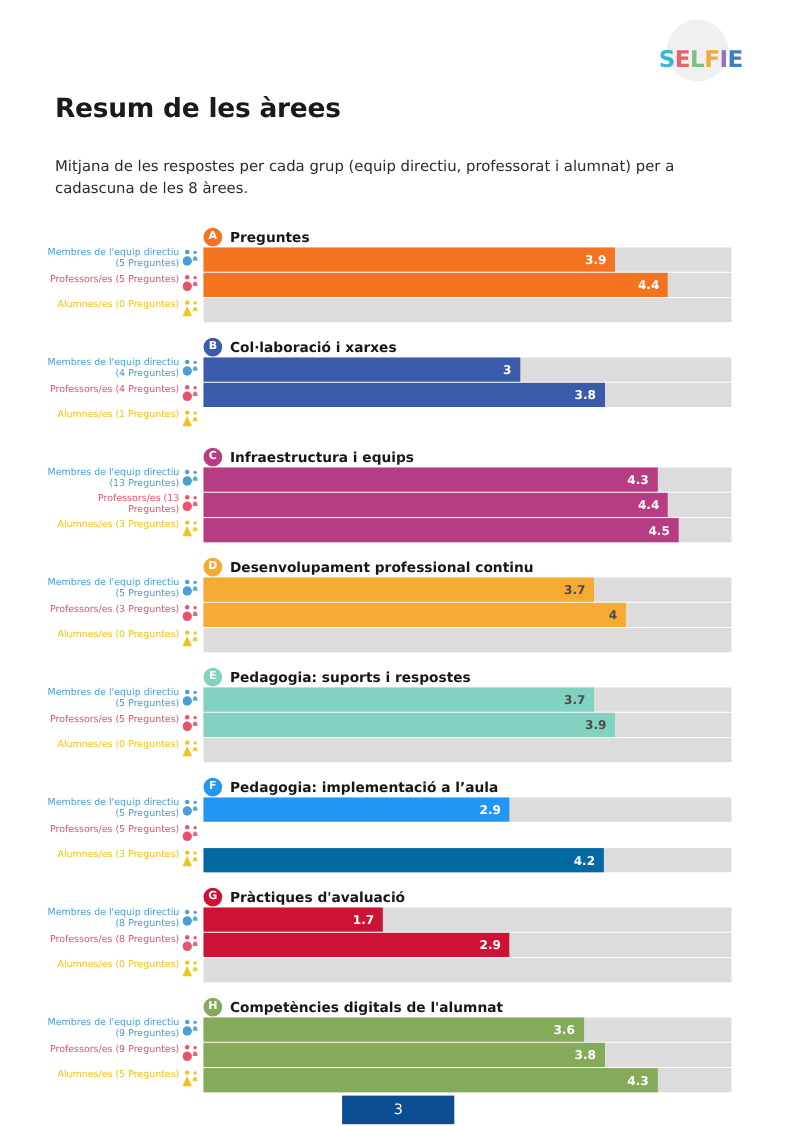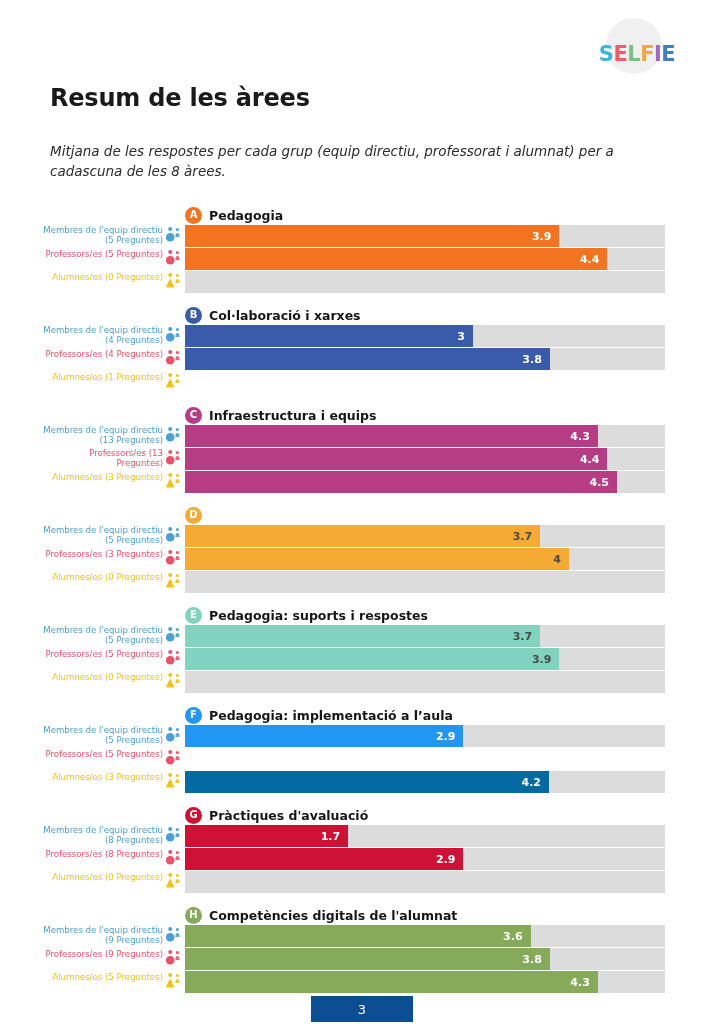--- a/index.html
+++ b/index.html
@@ -24,21 +24,21 @@
   }
   .logo-text span{display:inline-block;}
 
   
   .page-title{
     position:absolute;left:50px;top:84px;
     font-size:24px;font-weight:bold;color:#1a1a1a;letter-spacing:-0.2px;
   }
   .page-subtitle{
     position:absolute;left:50px;top:142px;width:630px;
-    font-size:13.5px;color:#2b2b2b;line-height:1.45;font-style:italic;
+    font-size:13.5px;color:#2b2b2b;line-height:1.45;
   }
 
   
   .sections{position:absolute;left:0;top:203px;width:724px;}
   .area-block{position:relative;height:100px;}
 
   .area-head{
     position:absolute;left:185px;top:3px;
     display:flex;align-items:center;gap:7px;height:18px;
   }
@@ -91,21 +91,21 @@
   <div class="logo-text" id="logo-text"><span style="color: rgb(59, 183, 214);">S</span><span style="color: rgb(232, 96, 106);">E</span><span style="color: rgb(121, 194, 127);">L</span><span style="color: rgb(242, 169, 59);">F</span><span style="color: rgb(155, 111, 184);">I</span><span style="color: rgb(63, 127, 193);">E</span></div>
 </div>
 
 <div class="page-title">Resum de les àrees</div>
 <div class="page-subtitle">Mitjana de les respostes per cada grup (equip directiu, professorat i alumnat) per a cadascuna de les 8 àrees.</div>
 
 <div class="sections" id="sections">
     <div class="area-block">
       <div class="area-head">
         <div class="area-badge" style="background: rgb(244, 115, 32);">A</div>
-        <div class="area-title">Pedagogia</div>
+        <div class="area-title">Preguntes</div>
       </div>
       <div class="rows">
         <div class="row">
           <div class="row-label two-line" style="color: rgb(74, 159, 212);">
             <div>Membres de l'equip directiu</div>
             <div>(5 Preguntes)</div>
           </div>
           <div class="row-icon"><svg width="17" height="20" viewBox="0 0 17 20">
               <circle cx="4.2" cy="3.1" r="2.0" fill="#4a9fd4"></circle>
               <circle cx="4.2" cy="11.3" r="4.3" fill="#4a9fd4"></circle>
@@ -244,20 +244,21 @@
             <div class="bar" style="width: 432px; background: rgb(182, 60, 132);">
               <span class="bar-value" style="color: rgb(255, 255, 255);">4.5</span>
             </div>
           </div>
         </div>
       </div>
     </div>
     <div class="area-block">
       <div class="area-head">
         <div class="area-badge" style="background: rgb(245, 170, 52);">D</div>
+        <div class="area-title">Desenvolupament professional continu</div>
       </div>
       <div class="rows">
         <div class="row">
           <div class="row-label two-line" style="color: rgb(74, 159, 212);">
             <div>Membres de l'equip directiu</div>
             <div>(5 Preguntes)</div>
           </div>
           <div class="row-icon"><svg width="17" height="20" viewBox="0 0 17 20">
               <circle cx="4.2" cy="3.1" r="2.0" fill="#4a9fd4"></circle>
               <circle cx="4.2" cy="11.3" r="4.3" fill="#4a9fd4"></circle>

